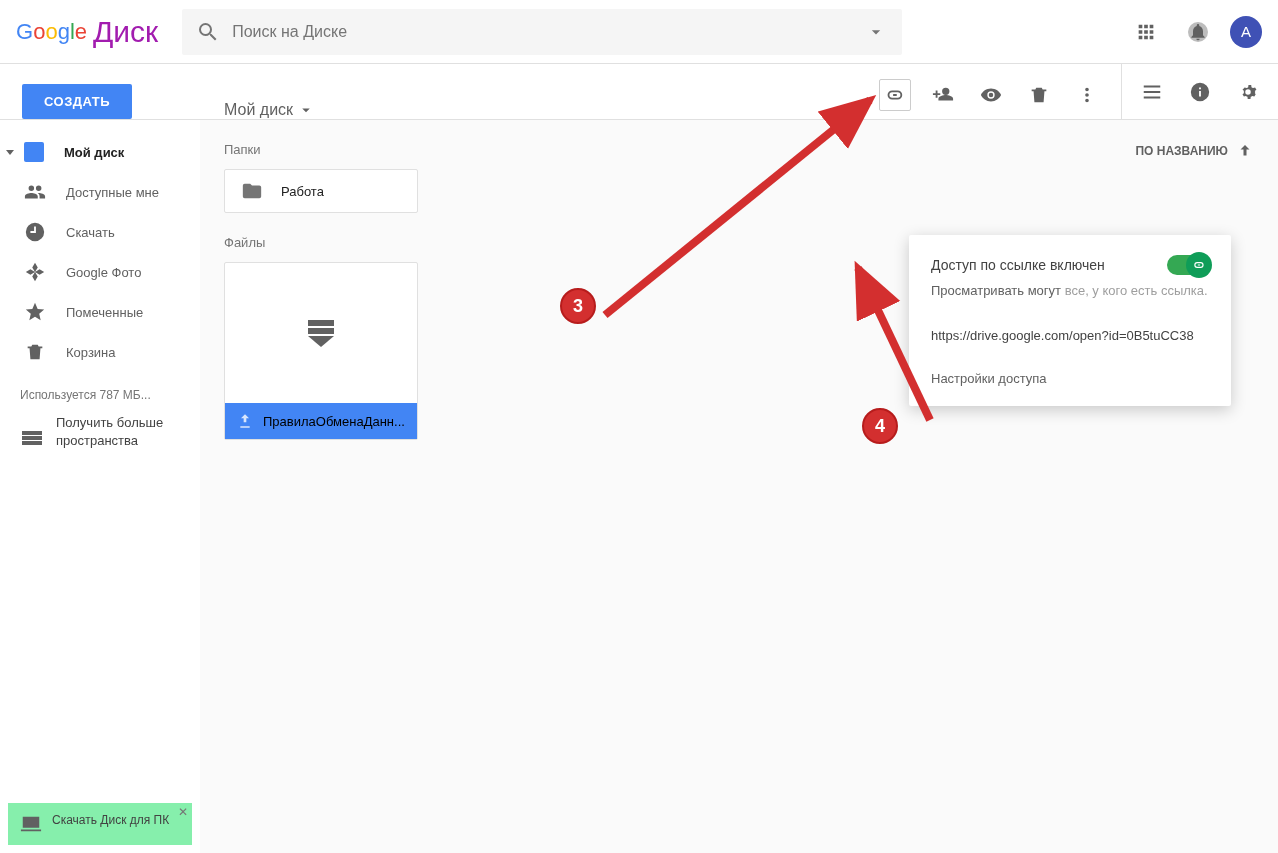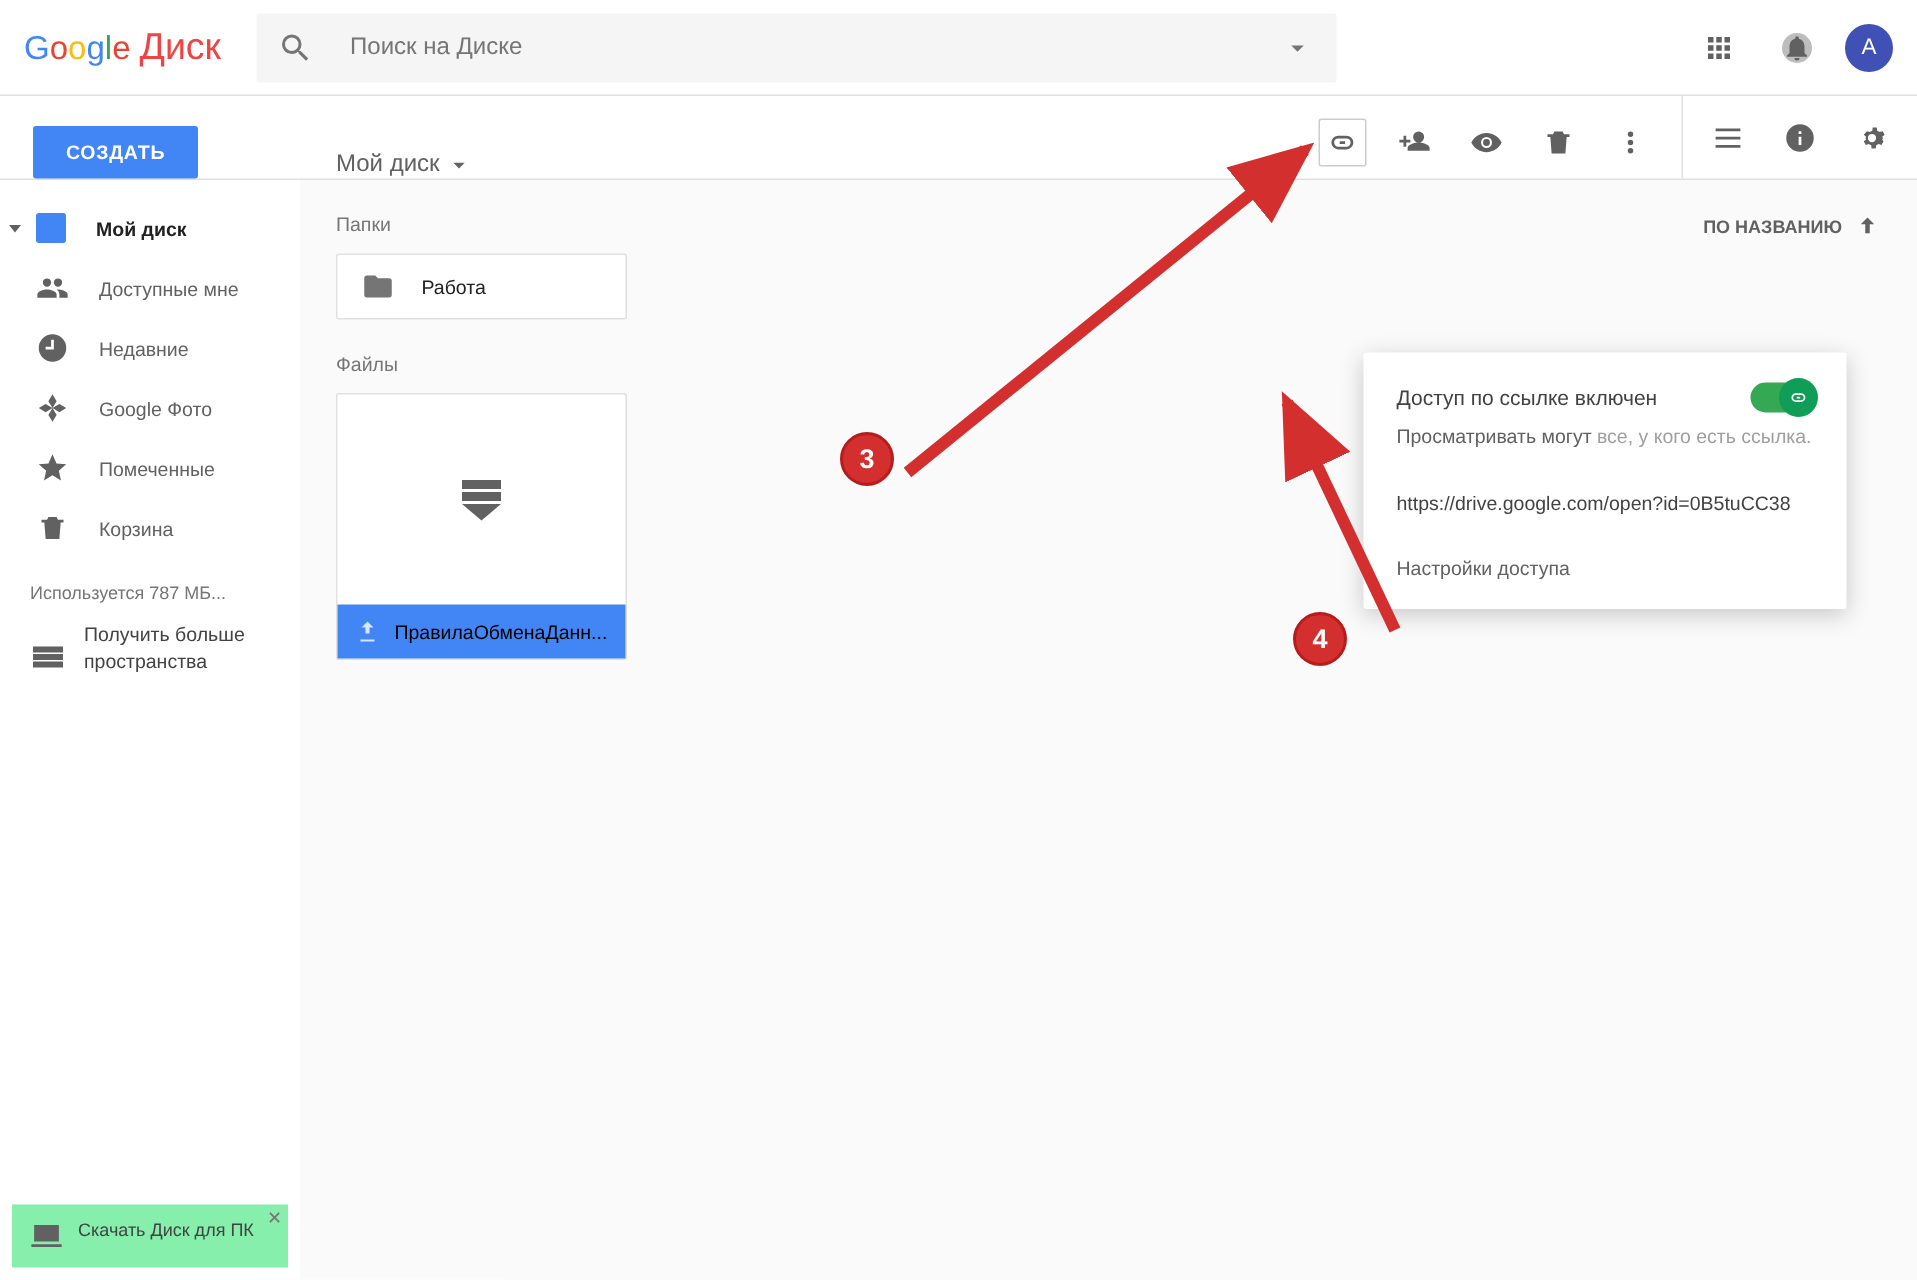--- a/index.html
+++ b/index.html
@@ -3,24 +3,24 @@
 <meta charset="utf-8">
 <style>
 * { margin: 0; padding: 0; box-sizing: border-box; }
 body { font-family: Arial, sans-serif; font-size: 13px; color: #212121; background: #fff; width: 1278px; height: 853px; overflow: hidden; position: relative; }
 
 
 .header { height: 64px; display: flex; align-items: center; padding: 0 16px; border-bottom: 1px solid #e0e0e0; }
 .logo { display: flex; align-items: center; margin-right: 24px; }
 .logo-g { font-size: 22px; font-weight: 500; }
 .logo-g .b { color: #4285F4; } .logo-g .r { color: #EA4335; } .logo-g .y { color: #FBBC05; } .logo-g .g { color: #34A853; }
-.logo-drive { font-size: 25px; color: #ef4444; margin-left: 6px; }
+.logo-drive { font-size: 30px; color: #a21caf; margin-left: 6px; }
 .search-bar { flex: 0 0 720px; height: 46px; background: #f5f5f5; border-radius: 2px; display: flex; align-items: center; padding: 0 14px; }
 .search-icon { width: 24px; height: 24px; fill: #757575; }
-.search-input { border: none; background: transparent; font-size: 16px; color: #757575; margin-left: 24px; outline: none; flex: 1; }
+.search-input { border: none; background: transparent; font-size: 16px; color: #757575; margin-left: 12px; outline: none; flex: 1; }
 .search-drop { width: 24px; height: 24px; display:flex; align-items:center; justify-content:center; }
 .header-spacer { flex: 1; }
 .header-icons { display: flex; align-items: center; gap: 12px; }
 .hicon { width: 40px; height: 40px; display: flex; align-items: center; justify-content: center; cursor: pointer; border-radius: 50%; }
 .hicon svg { width: 22px; height: 22px; fill: #616161; }
 .avatar { width: 32px; height: 32px; border-radius: 50%; background: #3f51b5; color: #fff; display: flex; align-items: center; justify-content: center; font-size: 15px; }
 .notif-badge { width: 20px; height: 20px; border-radius: 50%; background: #bdbdbd; color:#fff; display:flex; align-items:center; justify-content:center; }
 
 
 .toolbar { height: 56px; display: flex; align-items: flex-end; border-bottom: 1px solid #e0e0e0; }
@@ -193,21 +193,21 @@
       <li class="nav-item">
         <svg viewBox="0 0 24 24">
             <path d="M16 11a3 3 0 100-6 3 3 0 000 6zm-8 0a3 3 0 100-6 3 3 0 000 6zm0 2c-2.33 0-7 1.17-7 3.5V19h14v-2.5C15 14.17 10.33 13 8 13zm8 0c-.29 0-.62.02-.97.05 1.16.84 1.97 1.97 1.97 3.45V19h6v-2.5c0-2.33-4.67-3.5-7-3.5z"></path>
           </svg>
         <span>Доступные мне</span>
       </li>
       <li class="nav-item">
         <svg viewBox="0 0 24 24">
             <path d="M12 2a10 10 0 100 20 10 10 0 000-20zm1 11H7v-2h4V6h2z"></path>
           </svg>
-        <span>Недавние</span>
+        <span>Скачать</span>
       </li>
       <li class="nav-item">
         <svg viewBox="0 0 24 24">
             <path d="M12 2l3 5-3 5-3-5zM2 12l5-3 5 3-5 3zm10 10l-3-5 3-5 3 5zm10-10l-5 3-5-3 5-3z"></path>
           </svg>
         <span>Google Фото</span>
       </li>
       <li class="nav-item">
         <svg viewBox="0 0 24 24">
             <path d="M12 17.3l6.2 3.7-1.6-7 5.4-4.7-7.1-.6L12 2 9.1 8.7 2 9.3l5.4 4.7-1.6 7z"></path>

